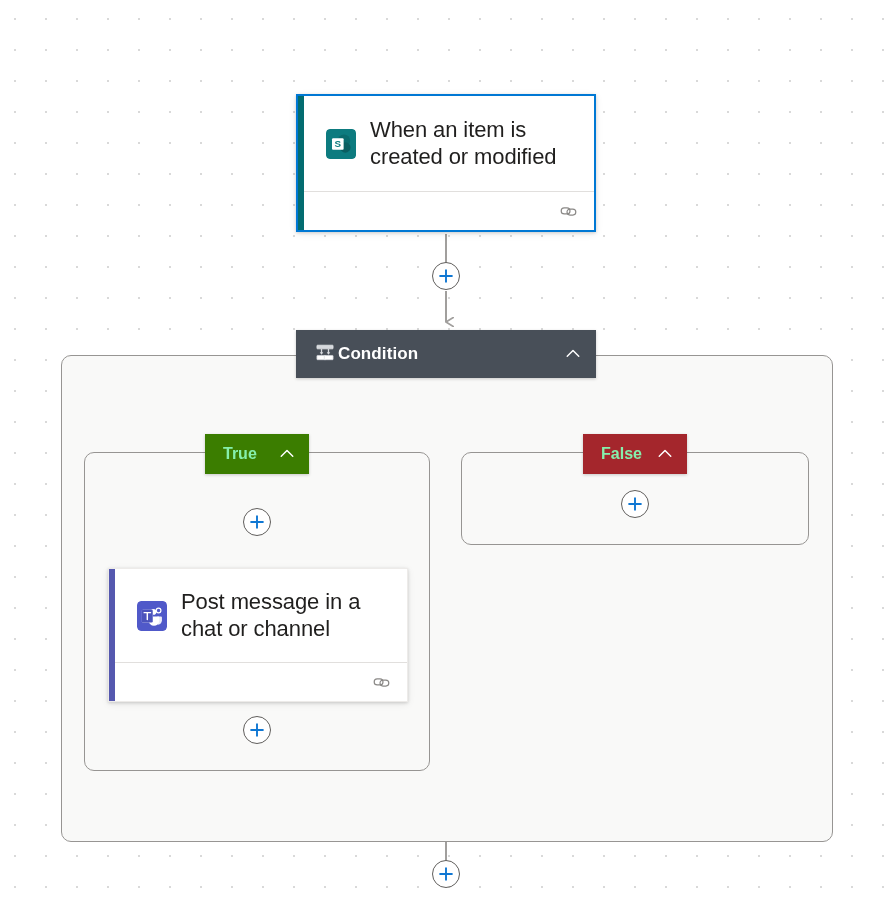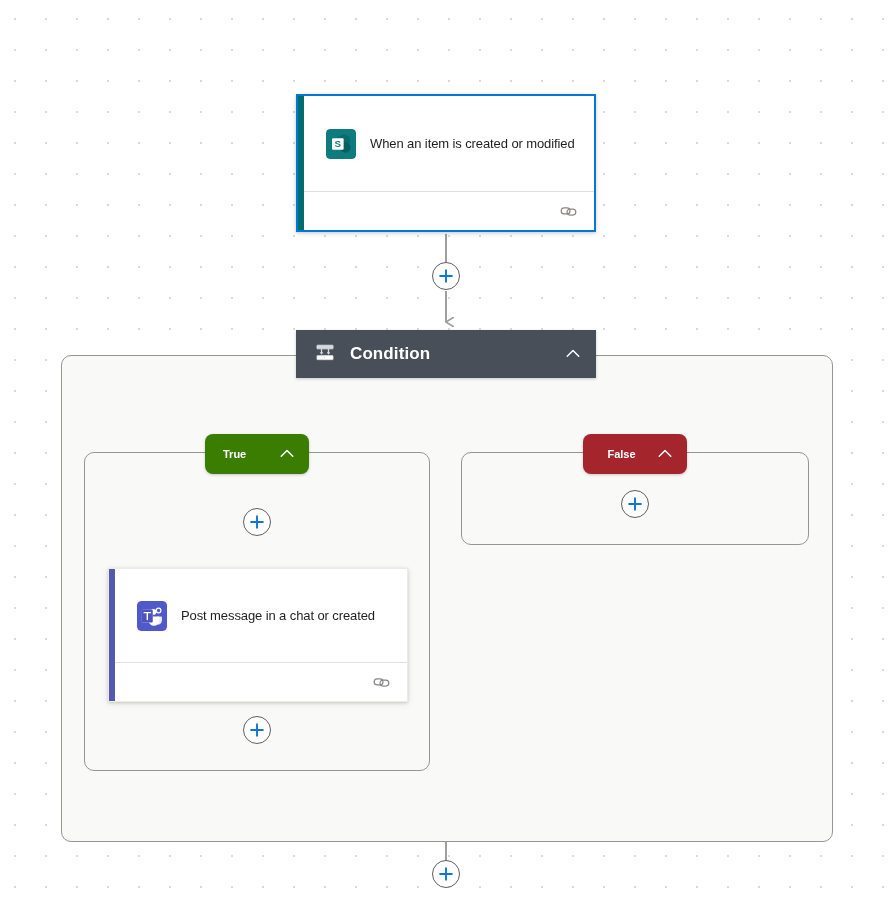--- a/index.html
+++ b/index.html
@@ -70,21 +70,21 @@
   .card-footer {
     height: 39px;
     border-top: 1px solid #e1dfdd;
     display: flex;
     align-items: center;
     justify-content: flex-end;
     padding: 0 16px 0 28px;
     box-sizing: border-box;
   }
   .card-title {
-    font-size: 13px;
+    font-size: 22px;
     line-height: 1.22;
     color: #201f1e;
     letter-spacing: -0.1px;
   }
 
   
   #card-trigger {
     left: 296px; top: 94px; width: 300px; height: 138px;
     border: 2.4px solid #0078d4;
   }
@@ -106,21 +106,21 @@
   }
 
   
   #condition-header {
     position: absolute;
     left: 296px; top: 330px;
     width: 300px; height: 48px;
     background: #484f58;
     display: flex;
     align-items: center;
-    gap: 14px;
+    gap: 2px;
     padding: 0 14px 0 18px;
     box-sizing: border-box;
     box-shadow: 0 1px 3px rgba(0,0,0,0.2);
   }
   #condition-header .cond-title {
     flex: 1;
     color: #ffffff;
     font-size: 17px;
     font-weight: bold;
     letter-spacing: 0.1px;
@@ -128,23 +128,23 @@
 
   
   .branch-badge {
     position: absolute;
     height: 40px;
     display: flex;
     align-items: center;
     gap: 14px;
     padding: 0 13px 0 18px;
     box-sizing: border-box;
-    border-radius: 8px;
-    color: #ffffff;
-    font-size: 11px;
+    border-radius: 0;
+    color: #86efac;
+    font-size: 16px;
     font-weight: bold;
     box-shadow: 0 1px 3px rgba(0,0,0,0.2);
   }
   #badge-true  { left: 205px; top: 434px; width: 104px; background: #3b7d00; }
   #badge-false { left: 583px; top: 434px; width: 104px; background: #a4262c; text-align: center; }
   .branch-badge .lbl { flex: 1; }
 
   .chevron-up {
     width: 18px; height: 18px;
     display: block;
@@ -278,21 +278,21 @@
         <circle cx="23.0" cy="10.2" r="2.5" fill="none" stroke="#ffffff" stroke-width="1.3"></circle>
         <circle cx="17.6" cy="11.6" r="3.0" fill="#ffffff"></circle>
         <path d="M13.6 16.6 h9.0 a1.1 1.1 0 0 1 1.1 1.1 v3.2
                  a5.6 5.6 0 0 1 -11.2 0 v-3.2 a1.1 1.1 0 0 1 1.1 -1.1 z" fill="#ffffff"></path>
         <path d="M21.8 16.6 h3.8 a1.0 1.0 0 0 1 1.0 1.0 v3.0
                  a4.8 4.8 0 0 1 -4.8 4.8 z" fill="#ffffff" opacity="0.88"></path>
         <rect x="5.2" y="9.2" width="11.6" height="13.6" rx="1.3" fill="#ffffff"></rect>
         <rect x="5.2" y="9.2" width="11.6" height="13.6" rx="1.3" fill="#4b53bc"></rect>
         <path d="M7.6 12.4 H14.4 M11.0 12.4 V19.8" stroke="#ffffff" stroke-width="1.55" stroke-linecap="round"></path>
       </svg>
-      <div class="card-title">Post message in a chat or created</div>
+      <div class="card-title">Post message in a chat or channel</div>
     </div>
     <div class="card-footer">
       <svg class="link-icon" width="19" height="15" viewBox="0 0 20 16">
         <path d="M8.4 4.2 a3.2 3.2 0 0 1 0 6.4 h-3.0 a3.2 3.2 0 0 1 0 -6.4 h3.0 z" fill="none" stroke="#8a8886" stroke-width="1.25"></path>
         <path d="M14.6 5.4 a3.2 3.2 0 0 1 0 6.4 h-3.0 a3.2 3.2 0 0 1 0 -6.4 h3.0 z" fill="none" stroke="#8a8886" stroke-width="1.25"></path>
       </svg>
     </div>
   </div>
 
   <div class="plus-btn" id="plus-true-end">

